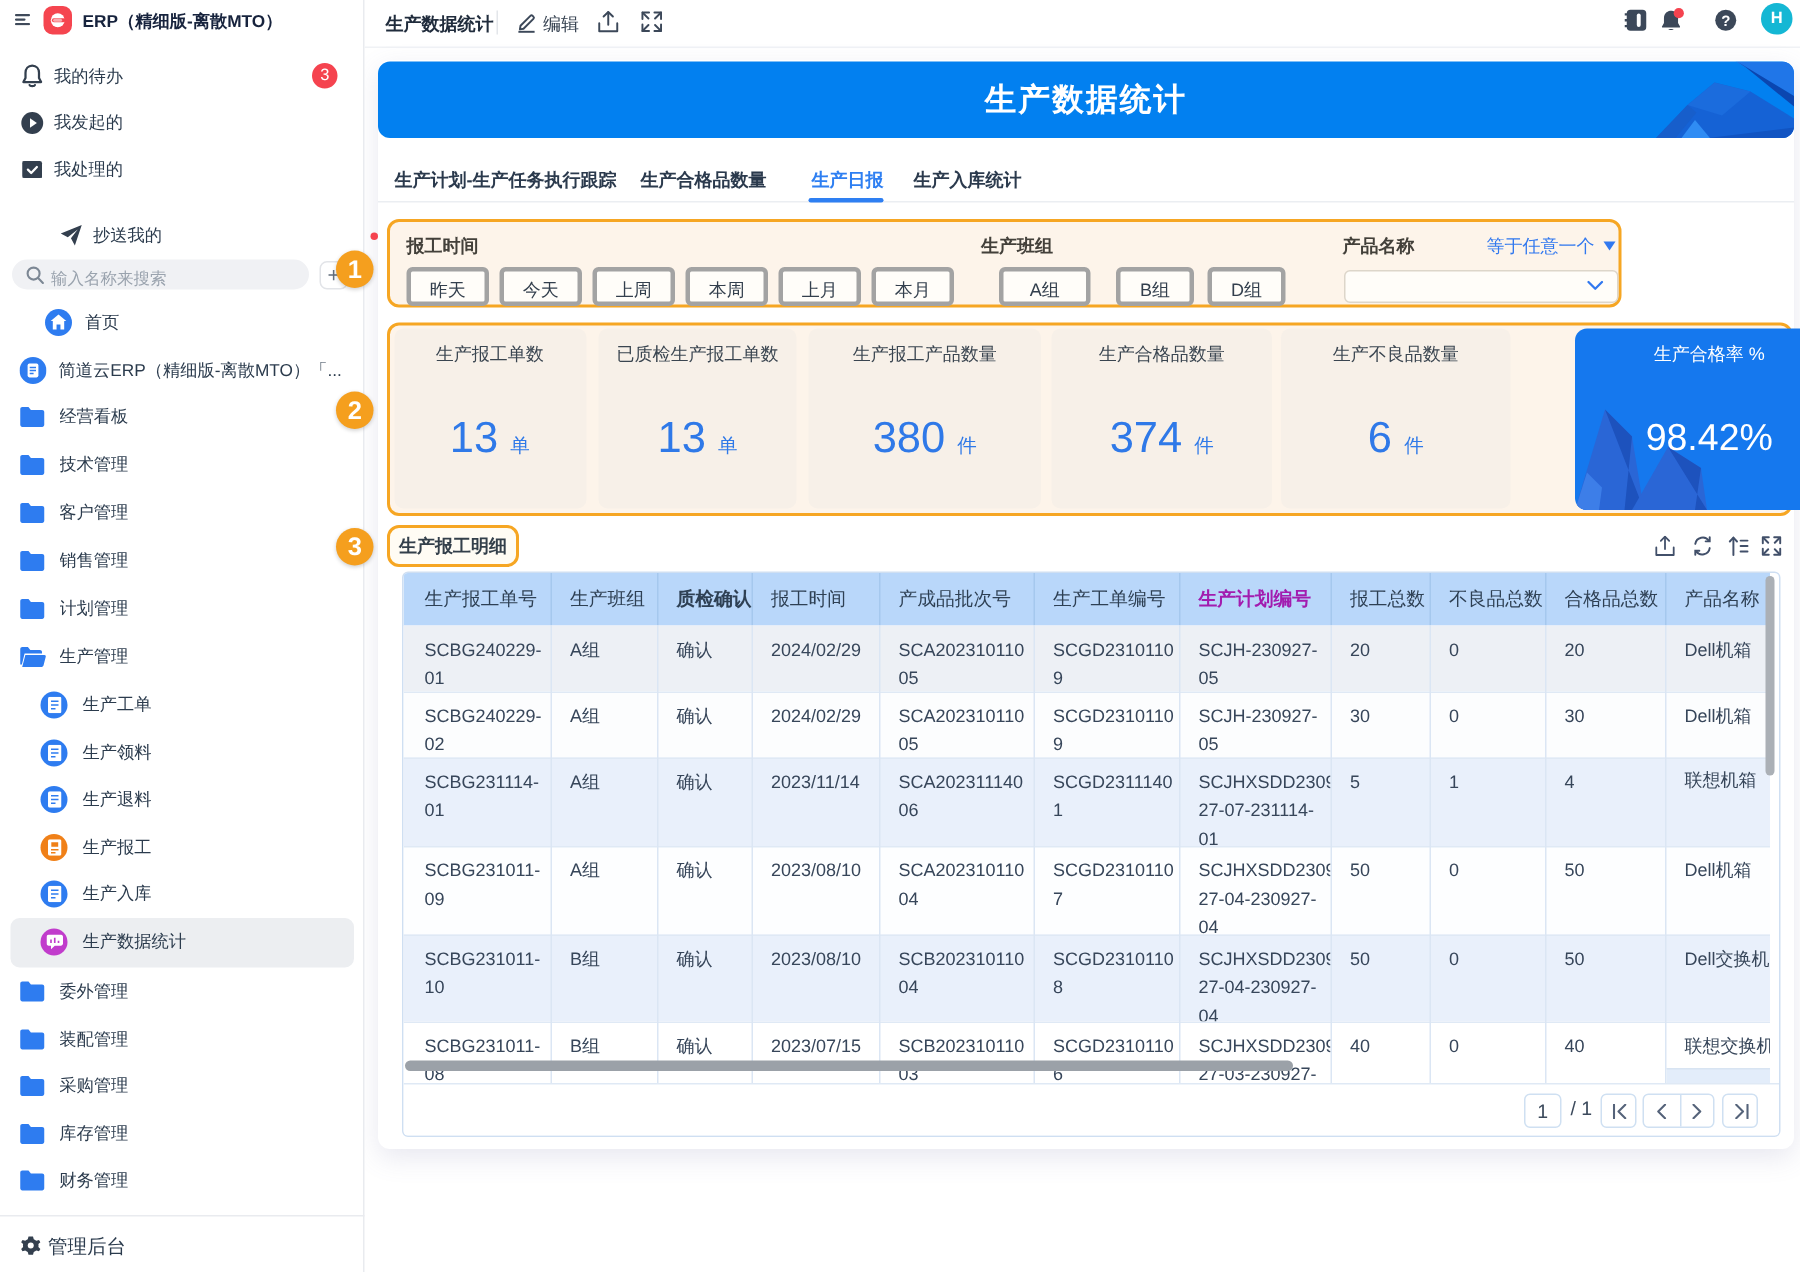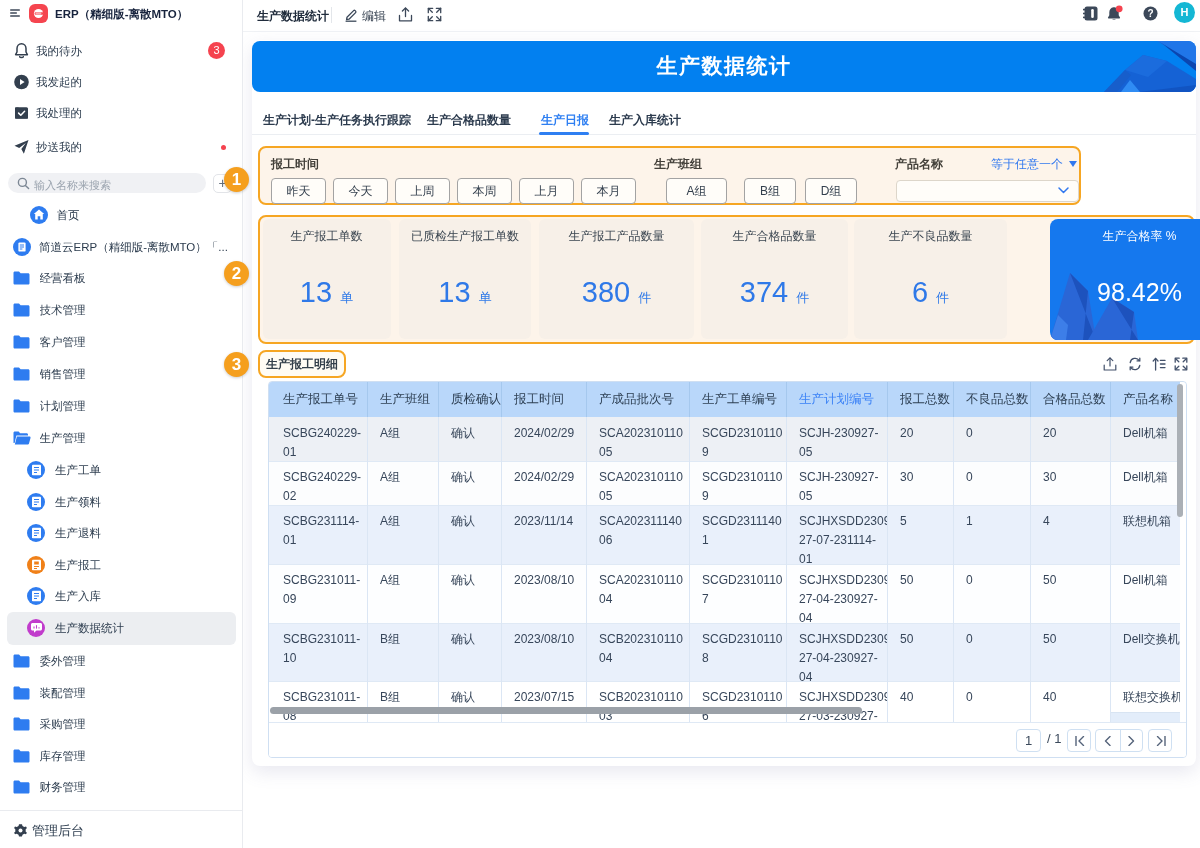--- a/index.html
+++ b/index.html
@@ -19,21 +19,21 @@
 
 #card { left:252px; top:40px; width:944px; height:726px; background:#fff; border-radius:8px;
   box-shadow:0 6px 18px rgba(110,110,160,.16); }
 #banner { position:absolute; left:0; top:1px; width:944px; height:51px; border-radius:8px; background:#0280f0; overflow:hidden; }
 #banner h1 { position:absolute; width:100%; text-align:center; top:11px; font-size:21px; color:#fff; letter-spacing:1.5px; }
 
 .tab { position:absolute; top:72px; font-size:12px; font-weight:bold; color:#2b3a4d; white-space:nowrap; }
 
 .opanel { position:absolute; background:#fdf4ea; border:2px solid #f6a623; border-radius:8px; }
 .flabel { position:absolute; font-size:12px; font-weight:bold; color:#43403a; white-space:nowrap; }
-.fbtn { position:absolute; top:138px; height:26px; background:#fffdf9; border:1px solid #a3a3a3; border-radius:4px;
+.fbtn { position:absolute; top:138px; height:26px; background:#fffdf9; border:3px solid #a3a3a3; border-radius:4px;
   font-size:12px; color:#333f4d; text-align:center; line-height:24px; }
 .scard { position:absolute; top:179px; height:120px; background:#f7f0e8; border-radius:6px; }
 .scard .t { position:absolute; top:9px; width:100%; text-align:center; font-size:12px; font-weight:500; color:#3a4550; }
 .scard .n { position:absolute; top:57px; width:100%; text-align:center; font-size:29px; color:#2f79e8; }
 .scard .n span { font-size:13px; }
 
 #tblcard { position:absolute; left:16px; top:341px; width:919px; height:377px; border:1px solid #cfdff2; border-radius:4px; background:#fff; overflow:hidden; }
 .th { position:absolute; top:0; height:35px; background:#b9d7fa; }
 .cell { position:absolute; font-size:12px; color:#37465a; line-height:19px; padding:7px 1px 0 13px; white-space:nowrap; overflow:hidden; }
 .marker { position:absolute; width:25px; height:25px; border-radius:50%; background:#f59f1e; color:#fff;
@@ -195,25 +195,25 @@
           <path d="M1.2 5.2 L1.2 1.2 L5.2 1.2"></path>
           <path d="M1.7 1.7 L4.8 4.8"></path>
           <path d="M12.8 8.8 L12.8 12.8 L8.8 12.8"></path>
           <path d="M12.3 12.3 L9.2 9.2"></path>
         </g>
       </svg>
     <div id="tblcard">
       <div class="th" style="left:0;width:917px;"></div>
       <div class="abs" style="left:14px;top:9px;font-size:12.5px;font-weight:500;color:#2e4054;white-space:nowrap;">生产报工单号</div>
       <div class="abs" style="left:111px;top:9px;font-size:12.5px;font-weight:500;color:#2e4054;white-space:nowrap;">生产班组</div>
-      <div class="abs" style="left:182px;top:9px;font-size:12.5px;font-weight:400;color:#2e4054;white-space:nowrap;">质检确认</div>
+      <div class="abs" style="left:182px;top:9px;font-size:12.5px;font-weight:700;color:#2e4054;white-space:nowrap;">质检确认</div>
       <div class="abs" style="left:245px;top:9px;font-size:12.5px;font-weight:500;color:#2e4054;white-space:nowrap;">报工时间</div>
       <div class="abs" style="left:330px;top:9px;font-size:12.5px;font-weight:500;color:#2e4054;white-space:nowrap;">产成品批次号</div>
       <div class="abs" style="left:433px;top:9px;font-size:12.5px;font-weight:500;color:#2e4054;white-space:nowrap;">生产工单编号</div>
-      <div class="abs" style="left:530px;top:9px;font-size:12.5px;font-weight:400;color:#3b82f6;white-space:nowrap;">生产计划编号</div>
+      <div class="abs" style="left:530px;top:9px;font-size:12.5px;font-weight:700;color:#a21caf;white-space:nowrap;">生产计划编号</div>
       <div class="abs" style="left:631px;top:9px;font-size:12.5px;font-weight:500;color:#2e4054;white-space:nowrap;">报工总数</div>
       <div class="abs" style="left:697px;top:9px;font-size:12.5px;font-weight:500;color:#2e4054;white-space:nowrap;">不良品总数</div>
       <div class="abs" style="left:774px;top:9px;font-size:12.5px;font-weight:500;color:#2e4054;white-space:nowrap;">合格品总数</div>
       <div class="abs" style="left:854px;top:9px;font-size:12.5px;font-weight:500;color:#2e4054;white-space:nowrap;">产品名称</div>
       <div class="abs" style="left:98px;top:0;width:1px;height:35px;background:#a5c8ee;"></div>
       <div class="abs" style="left:169px;top:0;width:1px;height:35px;background:#a5c8ee;"></div>
       <div class="abs" style="left:232px;top:0;width:1px;height:35px;background:#a5c8ee;"></div>
       <div class="abs" style="left:317px;top:0;width:1px;height:35px;background:#a5c8ee;"></div>
       <div class="abs" style="left:420px;top:0;width:1px;height:35px;background:#a5c8ee;"></div>
       <div class="abs" style="left:517px;top:0;width:1px;height:35px;background:#a5c8ee;"></div>
@@ -254,21 +254,21 @@
       <div class="cell" style="left:1px;top:123px;width:97px;height:59px;">SCBG231114-<br>01</div>
       <div class="cell" style="left:98px;top:123px;width:71px;height:59px;">A组</div>
       <div class="cell" style="left:169px;top:123px;width:63px;height:59px;">确认</div>
       <div class="cell" style="left:232px;top:123px;width:85px;height:59px;">2023/11/14</div>
       <div class="cell" style="left:317px;top:123px;width:103px;height:59px;">SCA202311140<br>06</div>
       <div class="cell" style="left:420px;top:123px;width:97px;height:59px;">SCGD2311140<br>1</div>
       <div class="cell" style="left:517px;top:123px;width:101px;height:59px;">SCJHXSDD2309<br>27-07-231114-<br>01</div>
       <div class="cell" style="left:618px;top:123px;width:66px;height:59px;">5</div>
       <div class="cell" style="left:684px;top:123px;width:77px;height:59px;">1</div>
       <div class="cell" style="left:761px;top:123px;width:80px;height:59px;">4</div>
-      <div class="cell" style="left:841px;top:123px;width:70px;height:59px;">联想机箱</div>
+      <div class="cell" style="left:841px;top:123px;width:70px;height:59px;font-family:Liberation Mono, monospace;">联想机箱</div>
       <div class="abs" style="left:0;top:182px;width:911px;height:1px;background:#dfe9f5;"></div>
       <div class="cell" style="left:1px;top:182px;width:97px;height:59px;">SCBG231011-<br>09</div>
       <div class="cell" style="left:98px;top:182px;width:71px;height:59px;">A组</div>
       <div class="cell" style="left:169px;top:182px;width:63px;height:59px;">确认</div>
       <div class="cell" style="left:232px;top:182px;width:85px;height:59px;">2023/08/10</div>
       <div class="cell" style="left:317px;top:182px;width:103px;height:59px;">SCA202310110<br>04</div>
       <div class="cell" style="left:420px;top:182px;width:97px;height:59px;">SCGD2310110<br>7</div>
       <div class="cell" style="left:517px;top:182px;width:101px;height:59px;">SCJHXSDD2309<br>27-04-230927-<br>04</div>
       <div class="cell" style="left:618px;top:182px;width:66px;height:59px;">50</div>
       <div class="cell" style="left:684px;top:182px;width:77px;height:59px;">0</div>
@@ -367,21 +367,21 @@
       <div class="sb-txt">我发起的</div>
     </div>
     <div class="sb-item" style="top:98px;">
       <svg class="sb-ic" width="17" height="17" viewBox="0 0 17 17">
           <path d="M2 3 L5.4 3 L6.6 4.6 L15 4.6 L15 14 L2 14 Z" fill="#333f4e"></path>
           <rect x="2" y="2.8" width="13" height="11.4" rx="1.5" fill="#333f4e"></rect>
           <path d="M5.6 8.6 L7.8 10.8 L11.6 6.8" fill="none" stroke="#fff" stroke-width="1.5" stroke-linecap="round" stroke-linejoin="round"></path>
         </svg>
       <div class="sb-txt">我处理的</div>
     </div>
-    <div class="sb-item" style="top:132px;">
+    <div class="sb-item" style="top:142px;margin-left:26px;">
       <svg class="sb-ic" width="17" height="17" viewBox="0 0 17 17">
           <path d="M15.5 1.5 L1.5 7.2 L6.2 9.6 L12.8 4.5 L8.3 10.4 L10.9 15.2 Z" fill="#333f4e"></path>
         </svg>
       <div class="sb-txt">抄送我的</div>
       <div class="abs" style="left:221px;top:13px;width:5px;height:5px;border-radius:50%;background:#f5434f;"></div>
     </div>
 
     <div class="abs" style="left:8px;top:173px;width:198px;height:20px;border-radius:10px;background:#f0f1f4;"></div>
     <svg class="abs" style="left:17px;top:177px;" width="13" height="13" viewBox="0 0 13 13">
         <circle cx="5.4" cy="5.4" r="4" fill="none" stroke="#7c8794" stroke-width="1.4"></circle>

